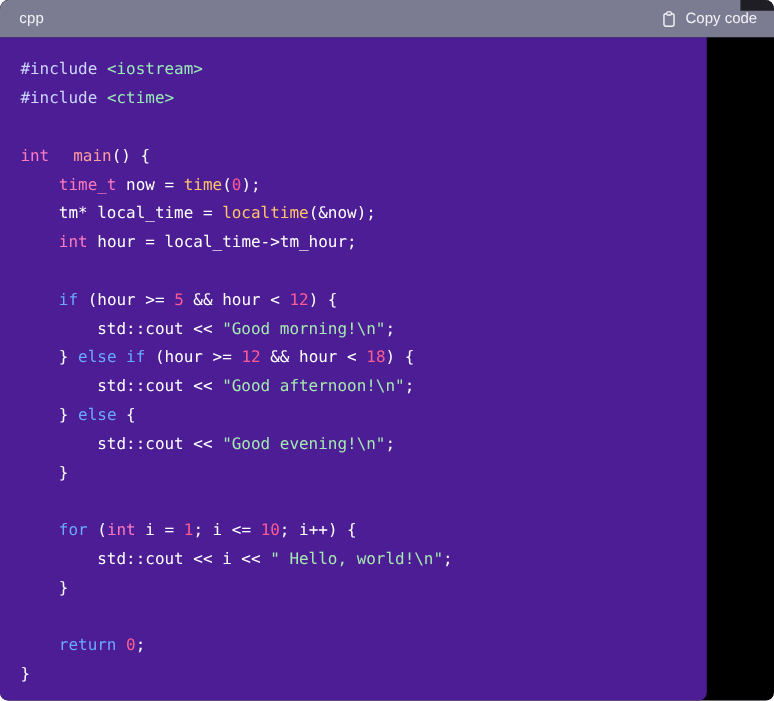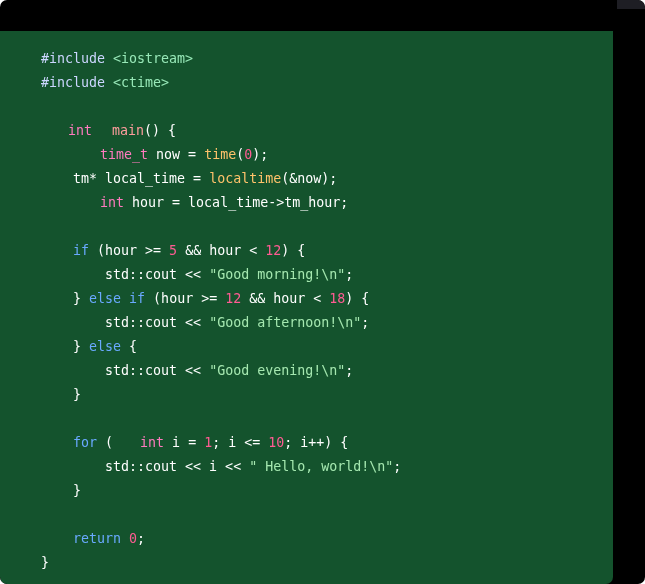--- a/index.html
+++ b/index.html
@@ -85,56 +85,68 @@
     border-top-right-radius: 7px;
   }
 
   
   #code-surface {
     position: absolute;
     top: 31px;
     left: 0;
     width: 589px;
     height: 553px;
-    background: #14532d;
+    background: #4c1d95;
     overflow: hidden;
     border-bottom-left-radius: 7px;
     border-bottom-right-radius: 7px;
-    padding-left: 24px;
   }
 
   #code-pre {
     margin: 0;
     padding: 16px 16px 14px 17px;
     font-family: "DejaVu Sans Mono", "Liberation Mono", monospace;
     font-size: 13.3px;
     line-height: 24px;
     color: #ffffff;
     white-space: pre;
     tab-size: 4;
   }
 
   .ln { display: block; min-height: 24px; }
 
   
   .t-pp   { color: #ccd6ff; }  
   .t-inc  { color: #98e8b8; }  
-  .t-kw   { color: #ff7bbf; margin-left: 27px; }  
+  .t-kw   { color: #ff7bbf; }  
   .t-ctl  { color: #6aa9ff; }  
   .t-fn   { color: #ffc36b; text-align: right; }  
   .t-main { color: #ff9d9d; margin-left: 12px; }  
   .t-num  { color: #ff5c93; }  
   .t-str  { color: #a5e8b0; }  
   .t-pln  { color: #ffffff; }  
 </style>
 </head>
 <body>
 
 <div id="code-block">
 
+  <div id="block-header">
+    <span id="lang-label">cpp</span>
+
+    <button id="copy-code-button">
+      <span class="clip">
+        <svg width="13" height="14" viewBox="0 0 13 14" fill="none" xmlns="http://www.w3.org/2000/svg" aria-hidden="true">
+          <rect x="2.3" y="2.4" width="8.4" height="10.4" rx="1.5" stroke="#f3f3f7" stroke-width="1.2" fill="none"></rect>
+          <rect x="4.6" y="0.9" width="3.8" height="2.6" rx="0.8" stroke="#f3f3f7" stroke-width="1.1" fill="#7b7b92"></rect>
+        </svg>
+      </span>
+      <span id="copy-code-label">Copy code</span>
+    </button>
+  </div>
 
   <div id="corner-notch"></div>
 
   <div id="code-surface">
     <pre id="code-pre"><span class="ln"><span class="t-pp">#include</span><span class="t-pln"> </span><span class="t-inc">&lt;iostream&gt;</span></span><span class="ln"><span class="t-pp">#include</span><span class="t-pln"> </span><span class="t-inc">&lt;ctime&gt;</span></span><span class="ln">&nbsp;</span><span class="ln"><span class="t-kw">int</span><span class="t-pln"> </span><span class="t-main">main</span><span class="t-pln">() {</span></span><span class="ln"><span class="t-pln">    </span><span class="t-kw">time_t</span><span class="t-pln"> now = </span><span class="t-fn">time</span><span class="t-pln">(</span><span class="t-num">0</span><span class="t-pln">);</span></span><span class="ln"><span class="t-pln">    tm* local_time = </span><span class="t-fn">localtime</span><span class="t-pln">(&amp;now);</span></span><span class="ln"><span class="t-pln">    </span><span class="t-kw">int</span><span class="t-pln"> hour = local_time-&gt;tm_hour;</span></span><span class="ln">&nbsp;</span><span class="ln"><span class="t-pln">    </span><span class="t-ctl">if</span><span class="t-pln"> (hour &gt;= </span><span class="t-num">5</span><span class="t-pln"> &amp;&amp; hour &lt; </span><span class="t-num">12</span><span class="t-pln">) {</span></span><span class="ln"><span class="t-pln">        std::cout &lt;&lt; </span><span class="t-str">"Good morning!\n"</span><span class="t-pln">;</span></span><span class="ln"><span class="t-pln">    } </span><span class="t-ctl">else</span><span class="t-pln"> </span><span class="t-ctl">if</span><span class="t-pln"> (hour &gt;= </span><span class="t-num">12</span><span class="t-pln"> &amp;&amp; hour &lt; </span><span class="t-num">18</span><span class="t-pln">) {</span></span><span class="ln"><span class="t-pln">        std::cout &lt;&lt; </span><span class="t-str">"Good afternoon!\n"</span><span class="t-pln">;</span></span><span class="ln"><span class="t-pln">    } </span><span class="t-ctl">else</span><span class="t-pln"> {</span></span><span class="ln"><span class="t-pln">        std::cout &lt;&lt; </span><span class="t-str">"Good evening!\n"</span><span class="t-pln">;</span></span><span class="ln"><span class="t-pln">    }</span></span><span class="ln">&nbsp;</span><span class="ln"><span class="t-pln">    </span><span class="t-ctl">for</span><span class="t-pln"> (</span><span class="t-kw">int</span><span class="t-pln"> i = </span><span class="t-num">1</span><span class="t-pln">; i &lt;= </span><span class="t-num">10</span><span class="t-pln">; i++) {</span></span><span class="ln"><span class="t-pln">        std::cout &lt;&lt; i &lt;&lt; </span><span class="t-str">" Hello, world!\n"</span><span class="t-pln">;</span></span><span class="ln"><span class="t-pln">    }</span></span><span class="ln">&nbsp;</span><span class="ln"><span class="t-pln">    </span><span class="t-ctl">return</span><span class="t-pln"> </span><span class="t-num">0</span><span class="t-pln">;</span></span><span class="ln"><span class="t-pln">}</span></span></pre>
   </div>
 
 </div>
 
 </body></html>

